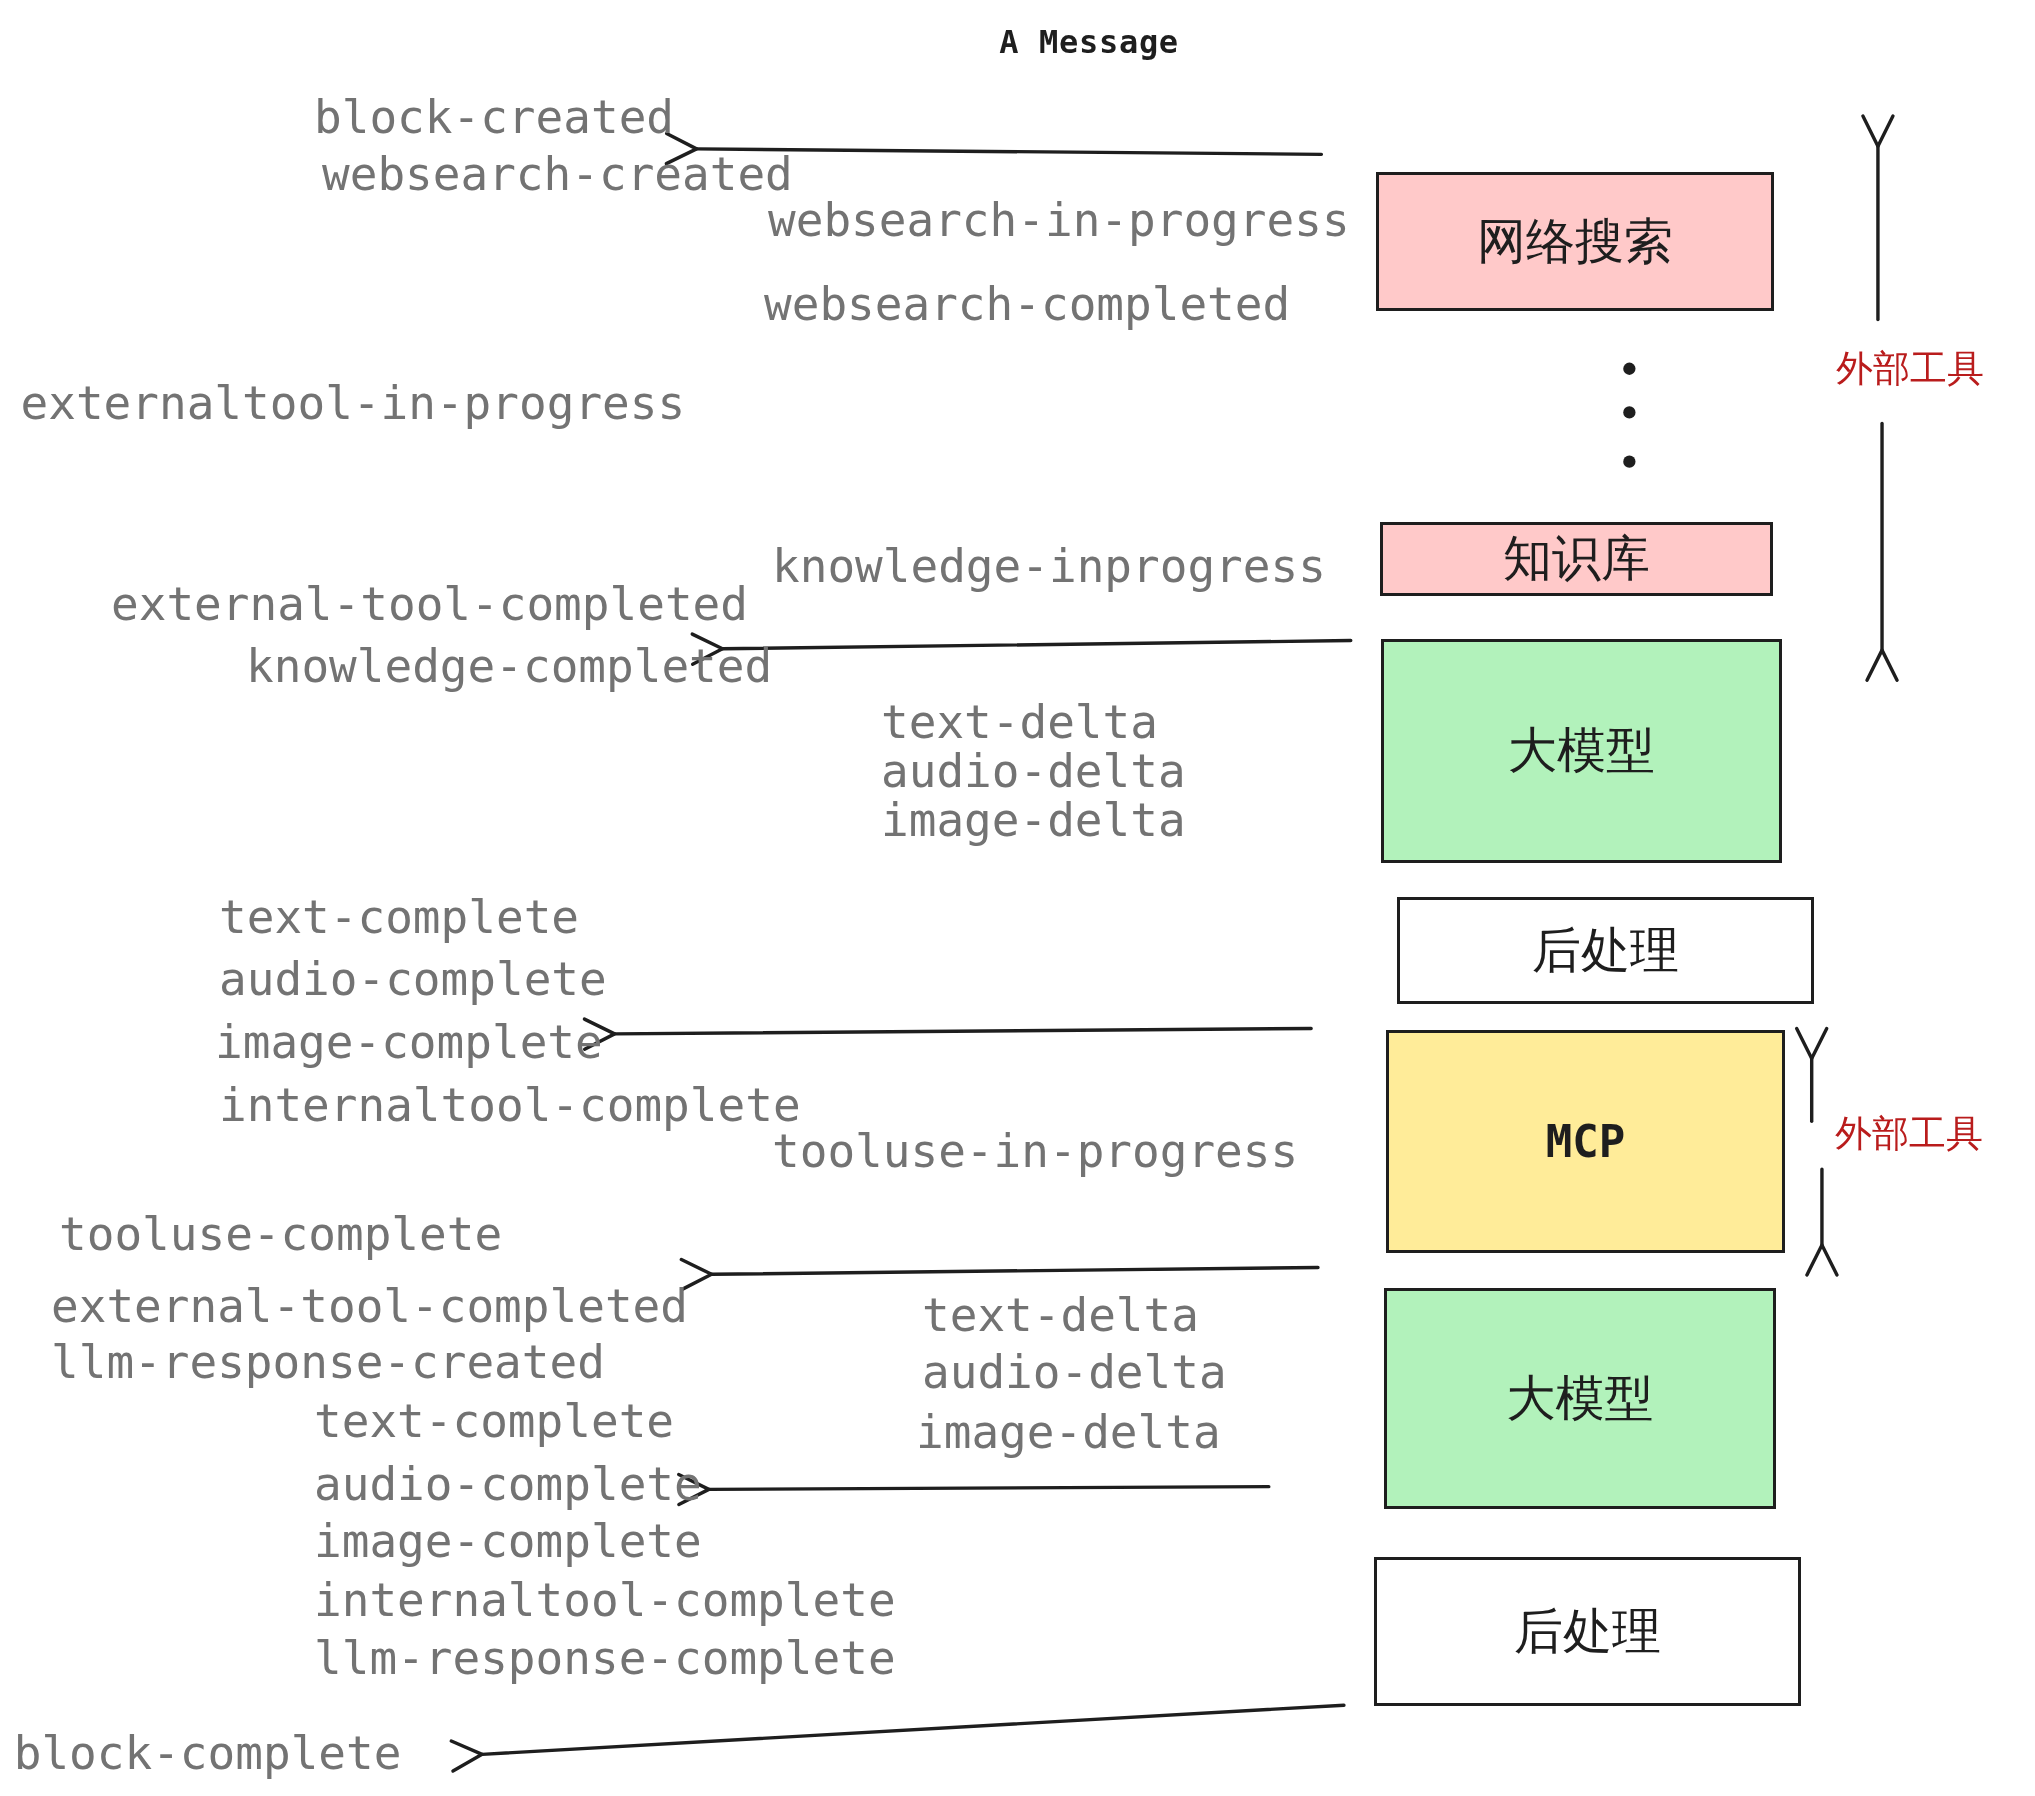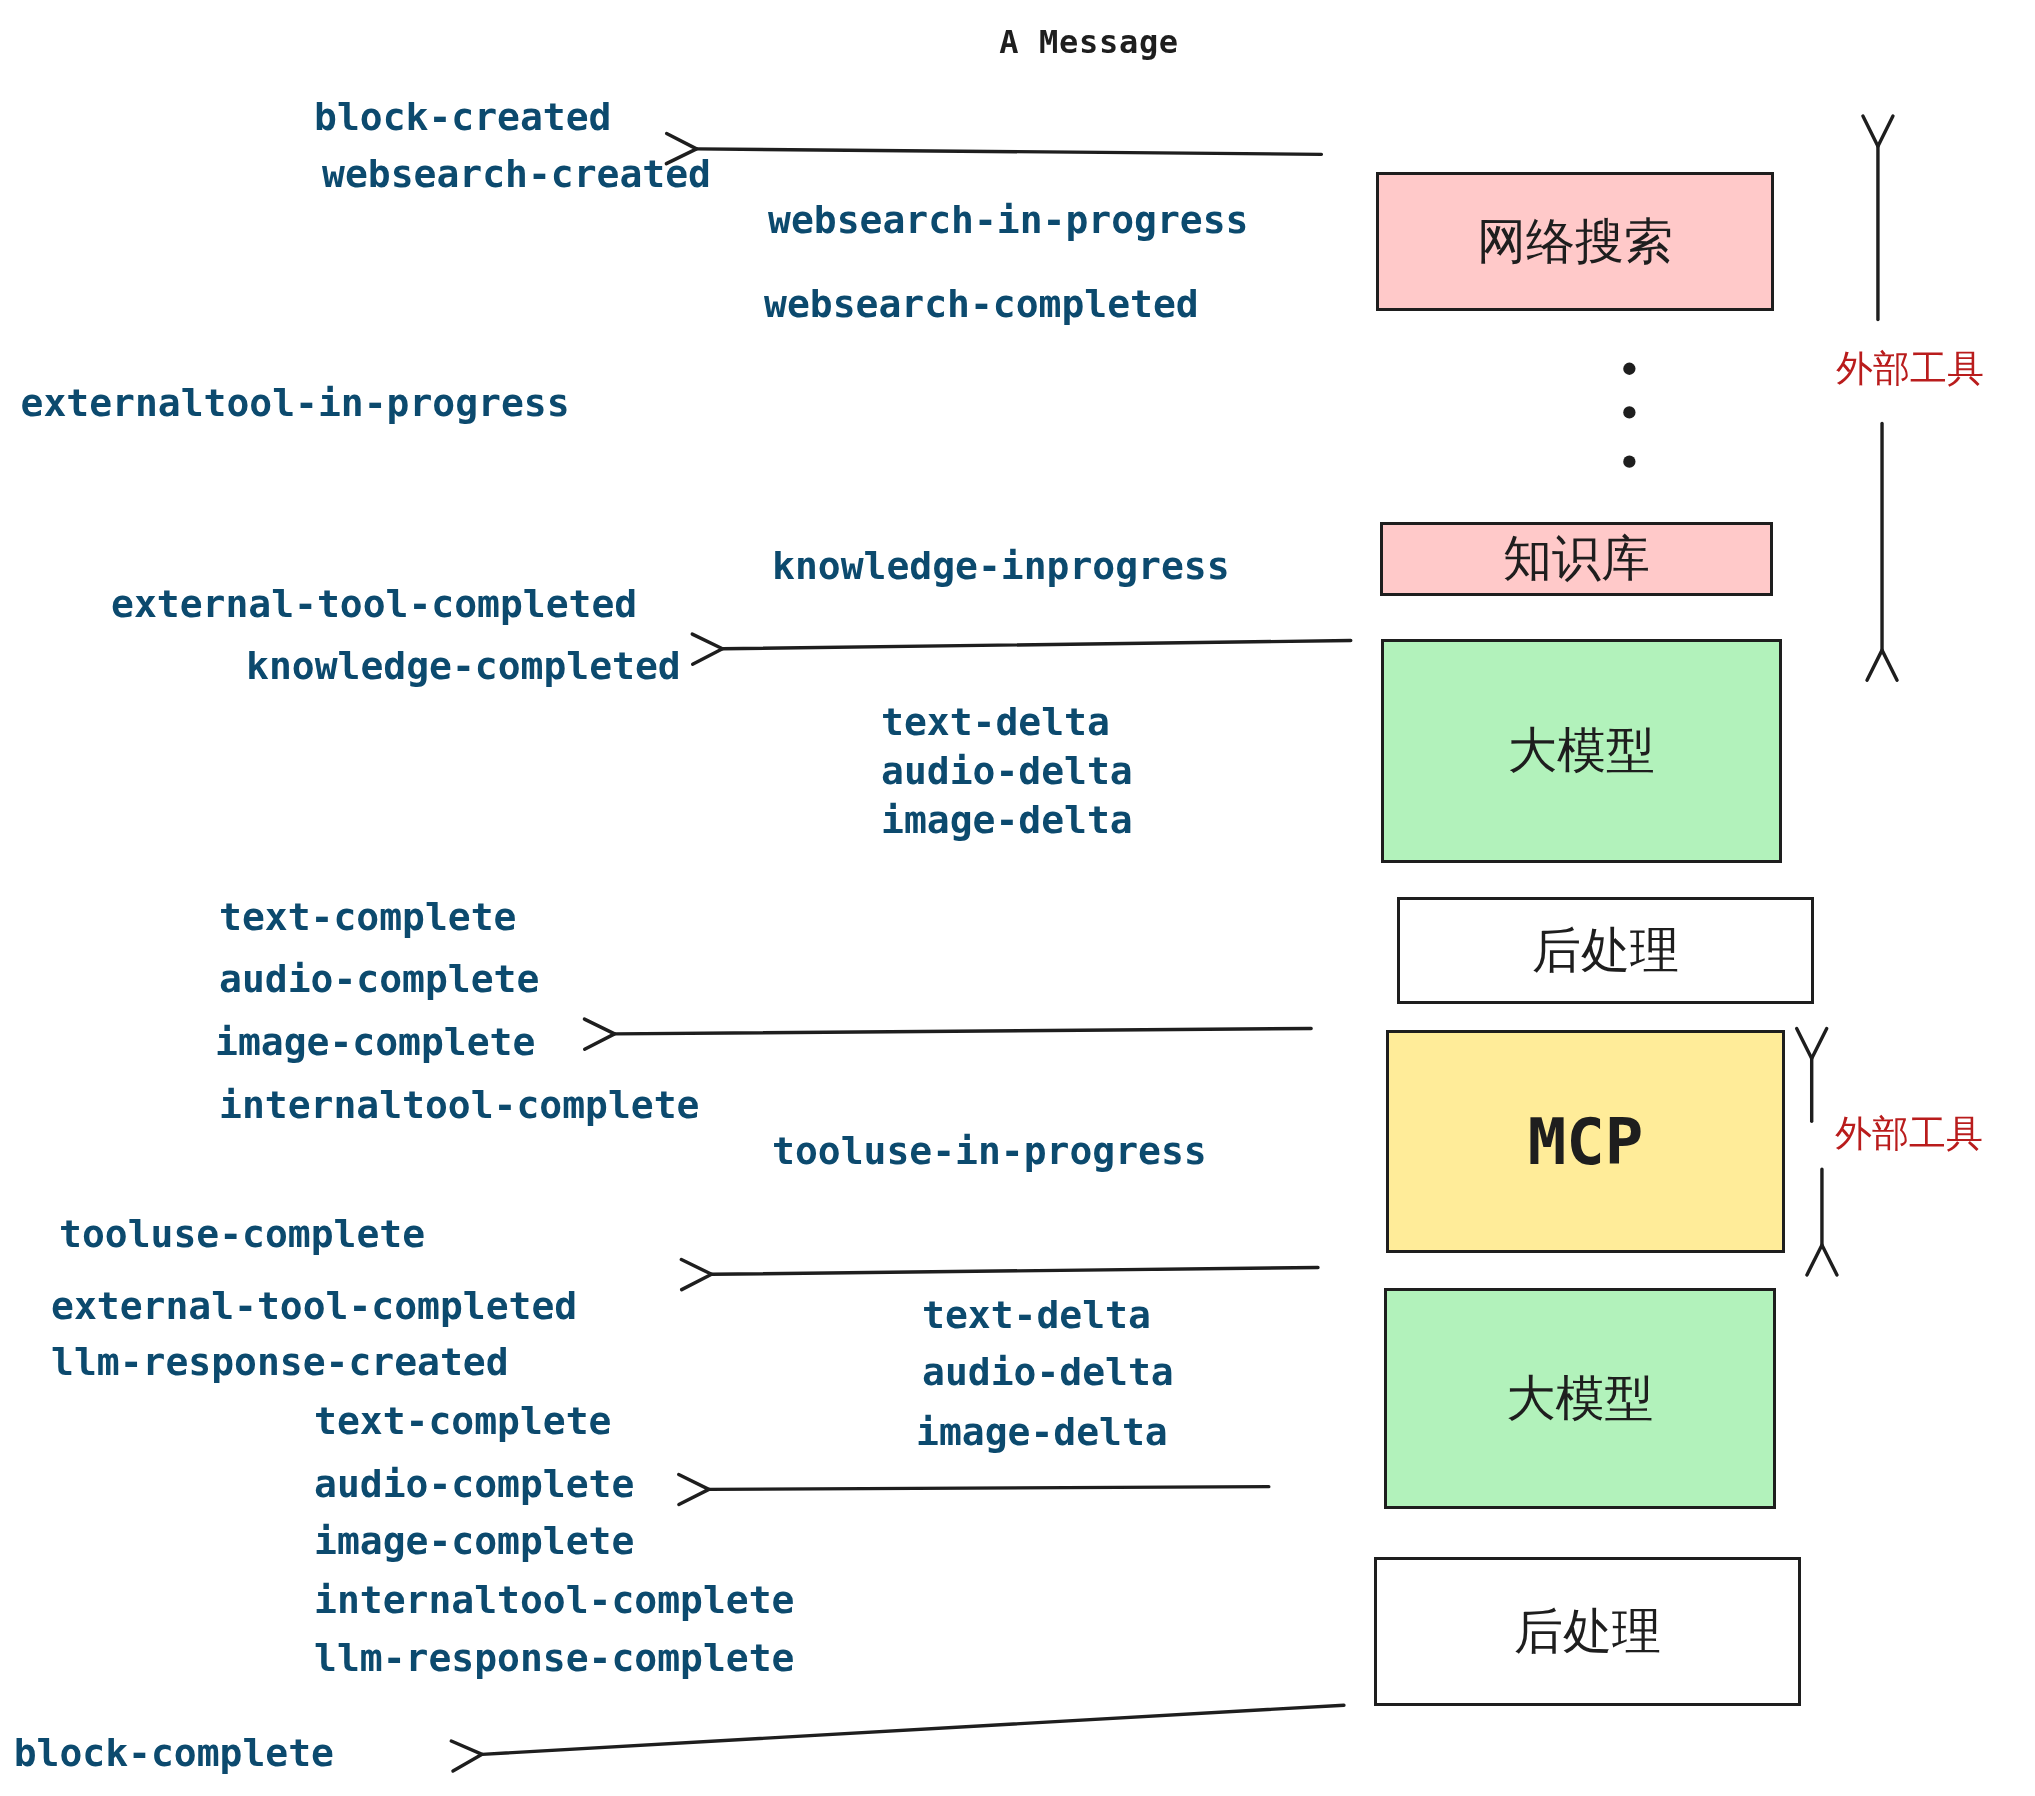--- a/index.html
+++ b/index.html
@@ -31,45 +31,45 @@
     font-family: "DejaVu Sans Mono", monospace;
     font-size: 32px;
     font-weight: 600;
     letter-spacing: 0.7px;
     white-space: nowrap;
   }
   .event {
     position: absolute;
     transform: translateY(-50%);
     font-family: "DejaVu Sans Mono", monospace;
-    font-size: 38px;
-    font-weight: 700;
+    font-size: 46px;
+    font-weight: 400;
     line-height: 1;
     white-space: nowrap;
-    color: #0c4a6e;
+    color: #737373;
   }
   .node {
     position: absolute;
     box-sizing: border-box;
     border: 3.4px solid #1e1e1e;
     display: flex;
     align-items: center;
     justify-content: center;
     margin-left: 28px;
   }
   .node span {
     font-family: "DejaVu Sans", sans-serif;
     font-size: 49px;
     font-weight: 500;
     color: #1e1e1e;
     white-space: nowrap;
   }
   .node.mono-label span {
     font-family: "DejaVu Sans Mono", monospace;
-    font-size: 64px;
+    font-size: 44px;
     font-weight: 600;
   }
   .side-label {
     position: absolute;
     transform: translateY(-50%);
     font-family: "DejaVu Sans", sans-serif;
     font-size: 37px;
     font-weight: 500;
     white-space: nowrap;
     color: #b91c1c;

